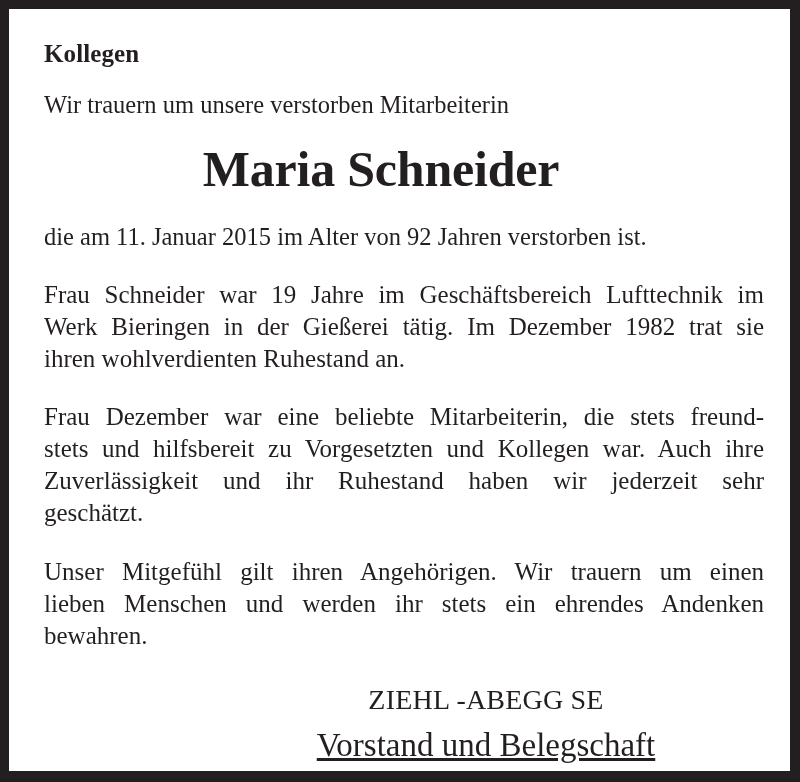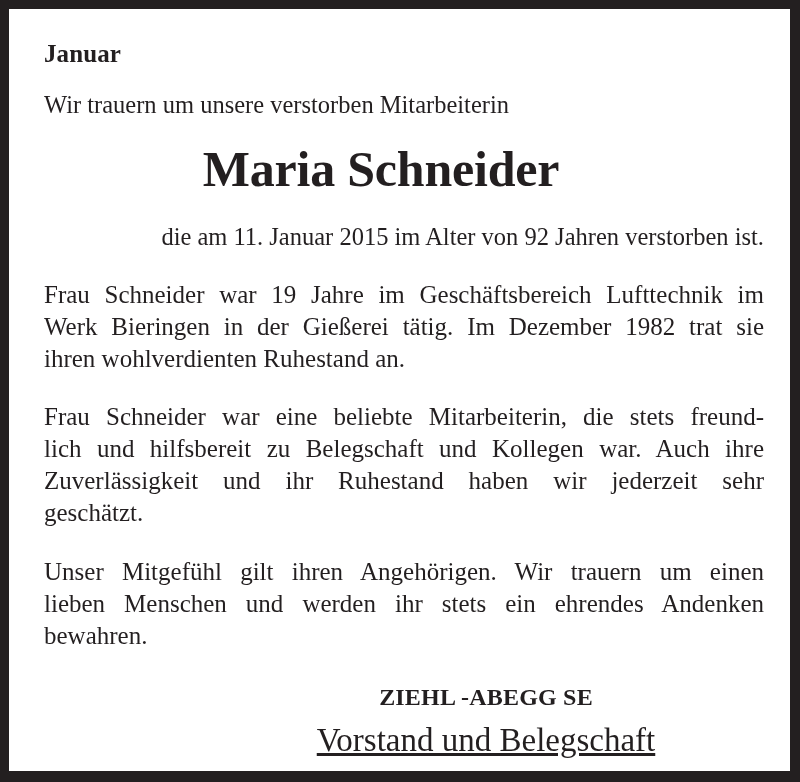--- a/index.html
+++ b/index.html
@@ -60,21 +60,20 @@
     letter-spacing: -0.2px;
     white-space: nowrap;
   }
 
   
   .subline {
     font-size: 24.5px;
     line-height: 1.28;
     margin: 0;
     padding-top: 26px;
-    text-align: right;
   }
 
   
   .body-para {
     font-size: 25px;
     line-height: 1.285;
     margin: 0;
     padding-top: 26px;
     text-align: justify;
     text-justify: inter-word;
@@ -95,22 +94,22 @@
 
   
   .signature {
     margin: 0;
     padding-top: 31px;
     text-align: center;
     padding-left: 164px;
   }
   .sig-company {
     display: block;
-    font-size: 24px;
-    font-weight: bold;
+    font-size: 28px;
+    font-weight: normal;
     line-height: 1.2;
     letter-spacing: 0.2px;
   }
   .sig-role {
     display: block;
     font-size: 33px;
     line-height: 1.2;
     padding-top: 9px;
     text-decoration: underline;
   }
@@ -122,37 +121,37 @@
     margin: 0;
     padding-top: 33px;
   }
 </style>
 </head>
 <body>
 
 <div id="notice" style="border-color: rgb(35, 31, 32); color: rgb(35, 31, 32); background: rgb(255, 255, 255);">
   <div class="inner">
 
-    <h1 class="kicker">Januar</h1>
+    <h1 class="kicker">Kollegen</h1>
 
     <p class="lead">Wir trauern um unsere verstorben Mitarbeiterin</p>
 
     <h2 class="name">Maria Schneider</h2>
 
     <p class="subline">die am 11. Januar 2015 im Alter von 92 Jahren verstorben ist.</p>
 
     <p class="body-para">
       <span class="ln j">Frau Schneider war 19 Jahre im Geschäftsbereich Lufttechnik im</span>
       <span class="ln j">Werk Bieringen in der Gießerei tätig. Im Dezember 1982 trat sie</span>
       <span class="ln last">ihren wohlverdienten Ruhestand an.</span>
     </p>
 
     <p class="body-para">
-      <span class="ln j">Frau Schneider war eine beliebte Mitarbeiterin, die stets freund-</span>
-      <span class="ln j">lich und hilfsbereit zu Belegschaft und Kollegen war. Auch ihre</span>
+      <span class="ln j">Frau Dezember war eine beliebte Mitarbeiterin, die stets freund-</span>
+      <span class="ln j">stets und hilfsbereit zu Vorgesetzten und Kollegen war. Auch ihre</span>
       <span class="ln j">Zuverlässigkeit und ihr Ruhestand haben wir jederzeit sehr</span>
       <span class="ln last">geschätzt.</span>
     </p>
 
     <p class="body-para">
       <span class="ln j">Unser Mitgefühl gilt ihren Angehörigen. Wir trauern um einen</span>
       <span class="ln j">lieben Menschen und werden ihr stets ein ehrendes Andenken</span>
       <span class="ln last">bewahren.</span>
     </p>
 

